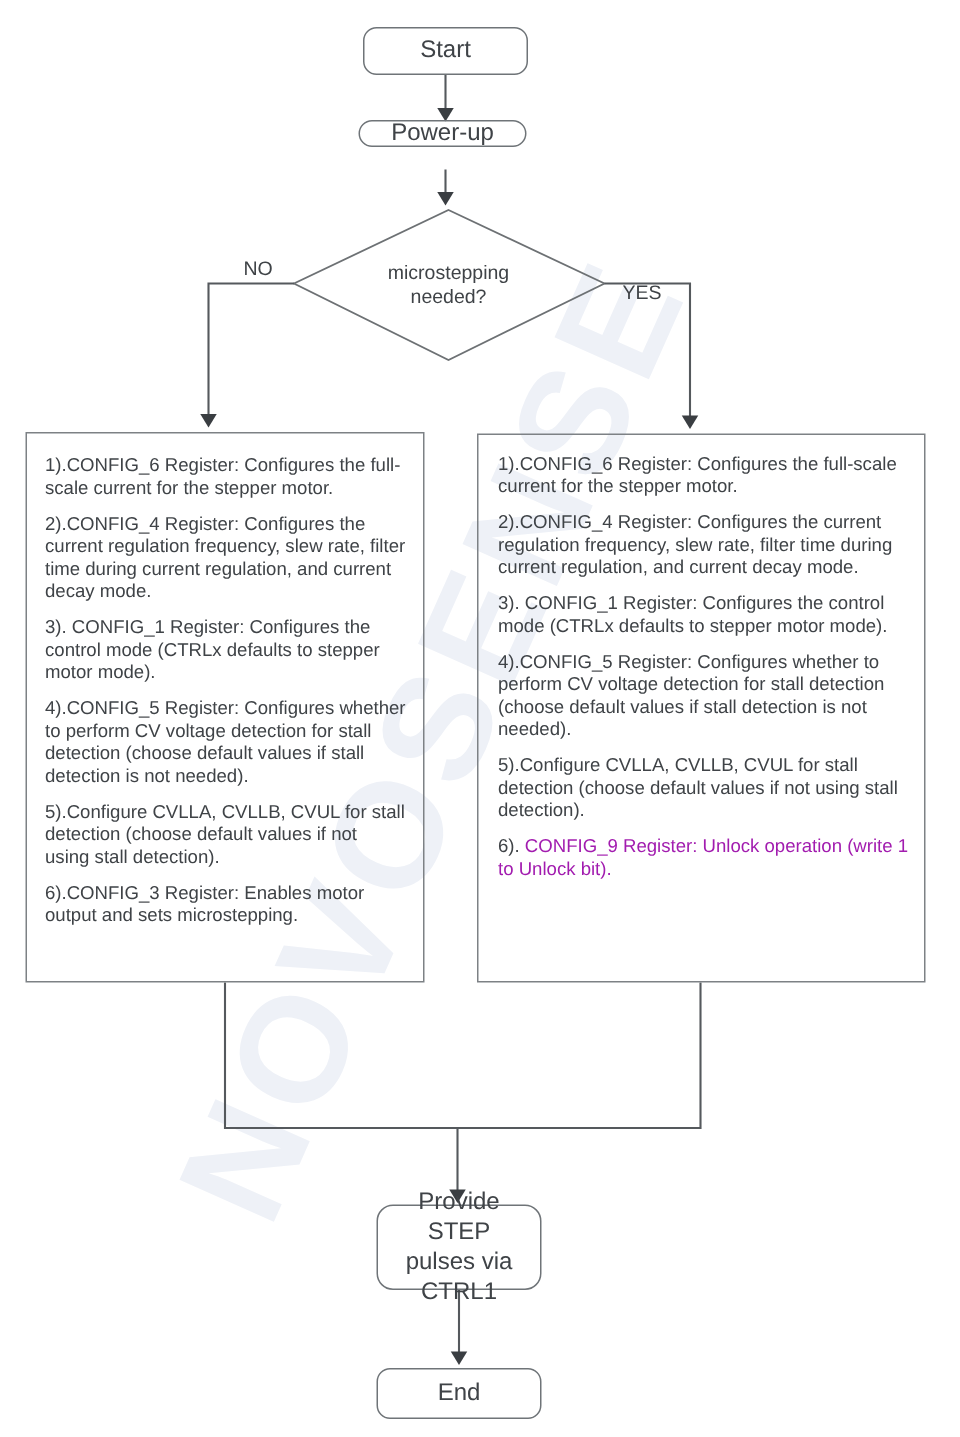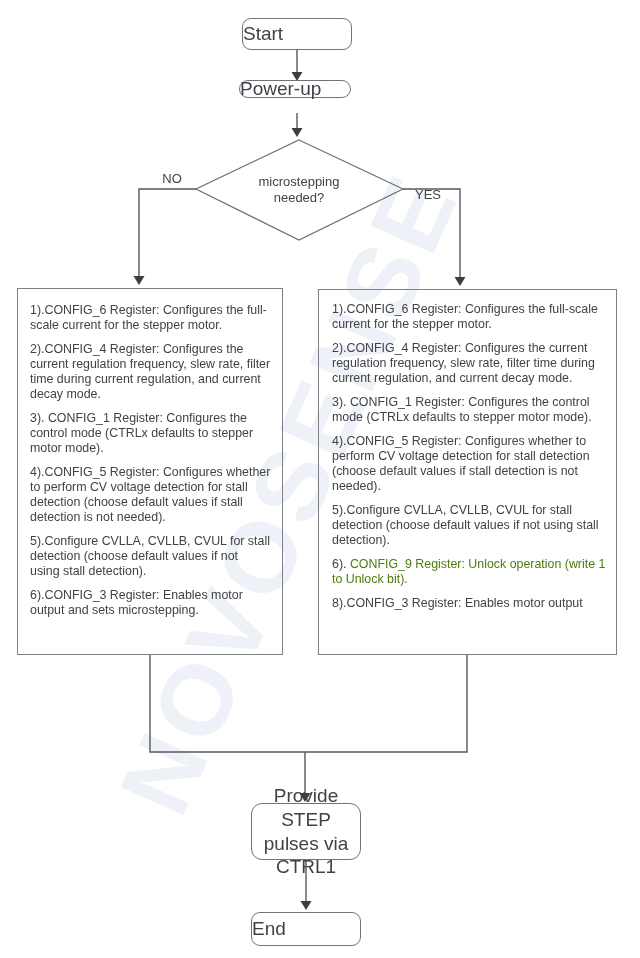--- a/index.html
+++ b/index.html
@@ -29,22 +29,23 @@
     position: absolute;
     inset: 0;
     z-index: 1;
   }
   .node {
     position: absolute;
     z-index: 2;
     box-sizing: border-box;
     display: flex;
     align-items: center;
+    justify-content: center;
     text-align: center;
-    font-size: 19px;
+    font-size: 16px;
     line-height: 1.25;
     background: transparent;
   }
   .rounded {
     border: 1.3px solid #6f7478;
     border-radius: 9px;
   }
   .proc-box {
     position: absolute;
     z-index: 2;
@@ -52,21 +53,21 @@
     border: 1.3px solid #7d8185;
     background: transparent;
     font-size: 12.4px;
     line-height: 15px;
     text-align: left;
   }
   .proc-box p { margin: 0 0 9px 0; }
   .proc-box p:last-child { margin-bottom: 0; }
   #left-box  { left: 17px;  top: 288px; width: 266px; height: 367px; padding: 14px 11px 0 12px; }
   #right-box { left: 318px; top: 289px; width: 299px; height: 366px; padding: 12px 10px 0 13px; }
-  .orange { color: #4d7c0f; }
+  .orange { color: #a21caf; }
   .branch-label {
     position: absolute;
     z-index: 2;
     font-size: 13px;
     font-weight: 400;
     text-align: center;
   }
   .decision-label {
     position: absolute;
     z-index: 2;
@@ -137,21 +138,20 @@
     <p>6).CONFIG_3 Register: Enables motor output and sets microstepping.</p>
   </div>
 
   <div class="proc-box" id="right-box">
     <p>1).CONFIG_6 Register: Configures the full-scale current for the stepper motor.</p>
     <p>2).CONFIG_4 Register: Configures the current regulation  frequency, slew rate, filter time during current regulation, and current decay mode.</p>
     <p>3). CONFIG_1 Register: Configures the control mode (CTRLx defaults to stepper motor mode).</p>
     <p>4).CONFIG_5 Register: Configures whether to perform CV voltage detection for stall detection (choose default values if stall detection is not needed).</p>
     <p>5).Configure CVLLA, CVLLB, CVUL for stall detection (choose default values if not using stall detection).</p>
     <p><span>6). </span><span class="orange">CONFIG_9 Register: Unlock operation (write 1 to Unlock bit).</span></p>
-    <p>8).CONFIG_3 Register: Enables motor output</p>
   </div>
 
   <div class="node rounded" id="provide-node">
     <span>Provide STEP pulses via CTRL1</span>
   </div>
 
   <div class="node rounded" id="end-node">
     <span>End</span>
   </div>
 

